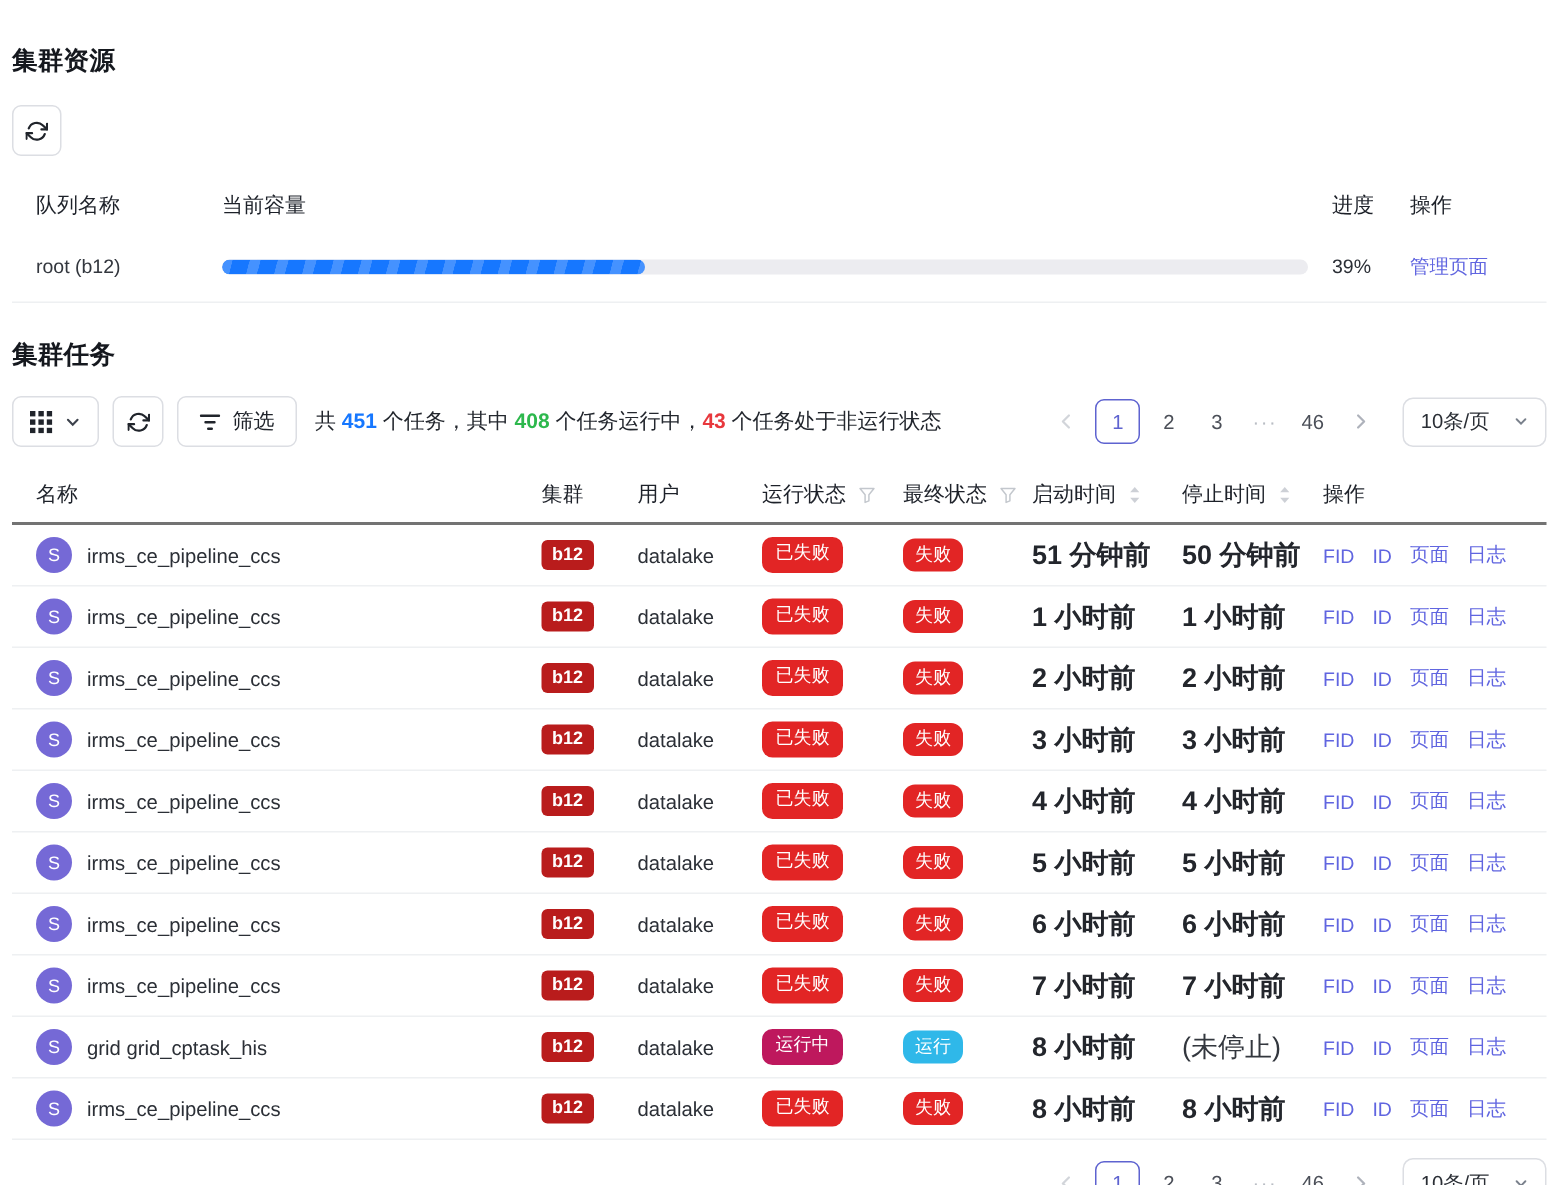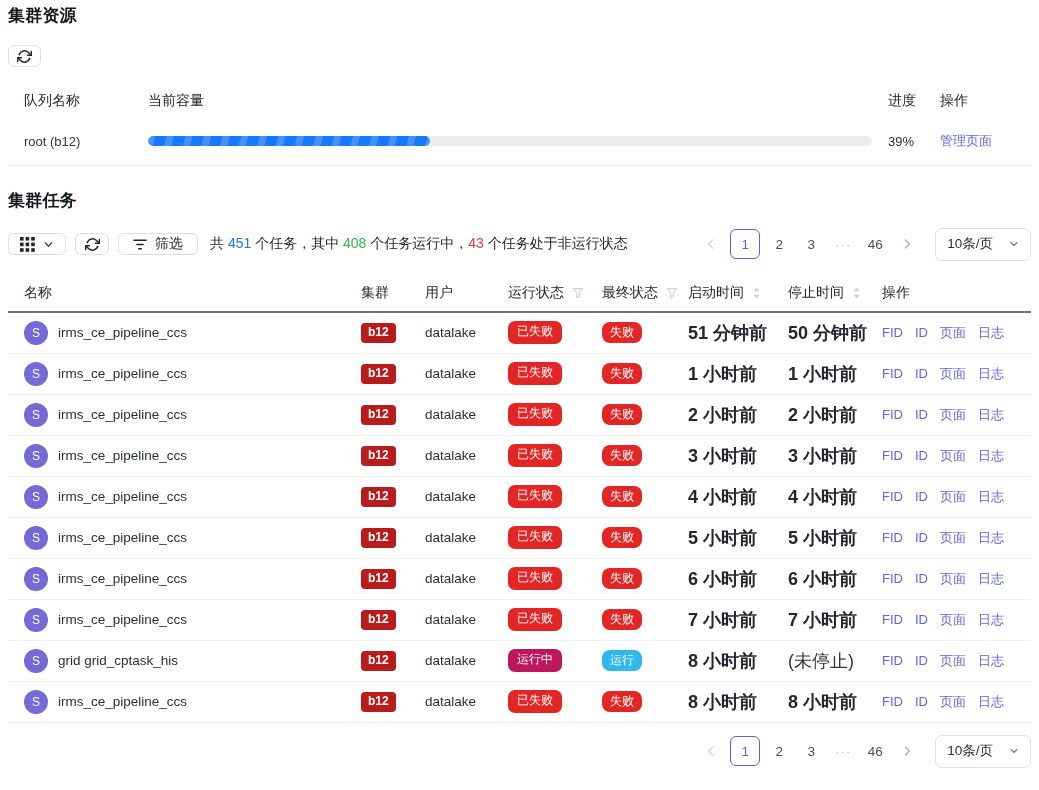--- a/index.html
+++ b/index.html
@@ -1,25 +1,25 @@
 <!DOCTYPE html>
 <html><head>
 <meta charset="utf-8">
 <style>
   * { box-sizing: border-box; margin: 0; padding: 0; }
   html,body { width:1039px; height:790px; background:#fff; overflow:hidden;
     font-family:"Liberation Sans","DejaVu Sans",sans-serif; color:#23262c; }
   .page { padding:0 8px; }
 
   .section-title { font-size:17px; font-weight:700; color:#15181e; letter-spacing:.2px; }
-  #title1 { padding-top:4px;font-family:Liberation Serif, serif; }
+  #title1 { padding-top:29px;font-family:Liberation Serif, serif; }
   #title2 { margin-top:23px; }
 
   .icon-btn, .tool-btn {
-    height:22px; background:#fff; border:1px solid #dcdee3; border-radius:6px;
+    height:34px; background:#fff; border:1px solid #dcdee3; border-radius:6px;
     display:inline-flex; align-items:center; justify-content:center; gap:8px;
     cursor:pointer; color:#20242b; font-size:14px;
   }
   #refresh1 { width:33px; margin-top:18px; }
 
   
   .t1 { margin-top:16px; }
   .t1-grid { display:grid; grid-template-columns:124px 740px 52px 1fr; align-items:center; padding-left:16px; }
   .t1-head { height:34px; font-size:14px; font-weight:500; color:#1d2129; }
   .t1-row { height:48px; border-bottom:1px solid #eef0f2; font-size:13px; color:#33373e; }
@@ -29,21 +29,21 @@
     background:repeating-linear-gradient(105deg, rgba(255,255,255,.20) 0 7px, rgba(255,255,255,0) 7px 18px), #1677ff; }
   .pct { font-size:13px; color:#2a2e35; }
   a.link { color:#6065e0; text-decoration:none; font-size:13px; cursor:pointer; }
 
   
   .toolbar { margin-top:16px; display:flex; align-items:center; }
   #layout-btn { width:58px; margin-right:9px; padding:0 10px; }
   #refresh2 { width:34px; margin-right:9px; }
   #filter-btn { padding:0 14px; margin-right:12px; }
   .summary { font-size:14px; color:#23272e; white-space:nowrap; }
-  .summary .num { font-weight:400;margin-top:48px; }
+  .summary .num { font-weight:700;margin-top:48px; }
   .num-blue { color:#1677ff; }
   .num-green { color:#2db84d; }
   .num-red { color:#e8383d; }
 
   
   .pager { display:flex; align-items:center; margin-left:auto; }
   .pg-item { min-width:26px; height:30px; display:inline-flex; align-items:center; justify-content:center;
     font-size:13.5px; color:#4b4f58; cursor:pointer; margin:0 3px; border-radius:6px; }
   .pg-item.active { width:30px; border:1px solid #5e63d0; color:#5e63d0; cursor:default; }
   .pg-arrow { color:#aeb2bb; }

